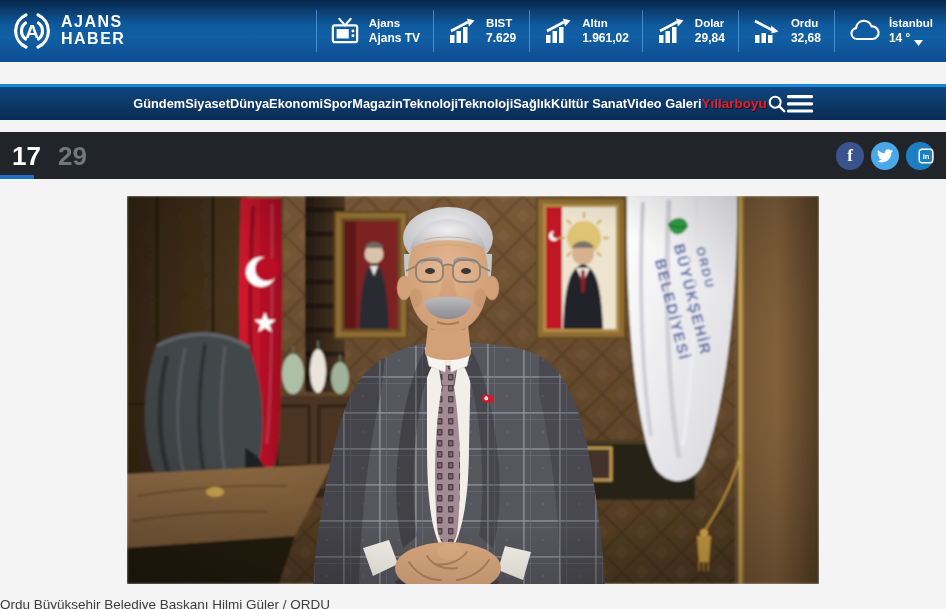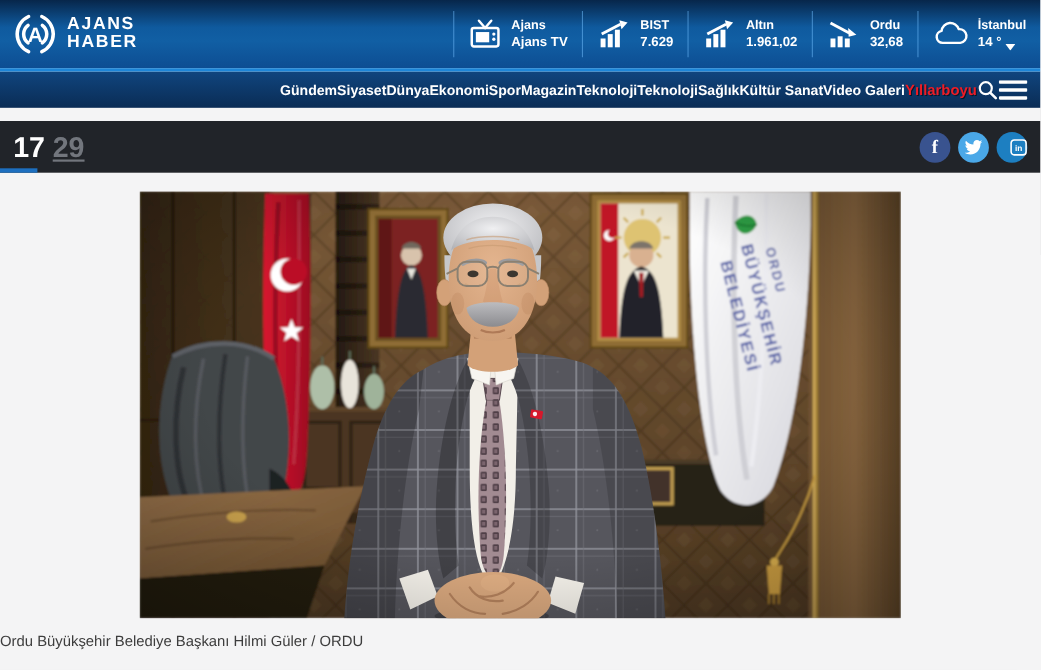--- a/index.html
+++ b/index.html
@@ -15,32 +15,32 @@
   .tick{display:flex;align-items:center;gap:9px;padding:0 13px;border-left:1px solid rgba(110,185,250,.55);
         margin:10px 0;cursor:pointer;}
   .tick-text{color:#fff;line-height:1.25;}
   .tick-l1{font-size:11.5px;font-weight:bold;}
   .tick-l2{font-size:12px;font-weight:bold;}
   .weather-caret{margin-left:4px;}
 
   
   .nav{height:33px;border-top:3px solid #1d86d8;
        background:linear-gradient(180deg,#10457e 0%,#0a2c55 100%);
-       display:flex;align-items:center;justify-content:flex-end;padding:0 12px;}
+       display:flex;align-items:center;justify-content:center;padding:0 12px;margin-top:22px;}
   .nav-item{color:#fff;font-size:12.8px;font-weight:bold;white-space:nowrap;cursor:pointer;}
   .nav-item.accent{color:#ee1c25;font-size:13.5px;font-weight:800;
        text-shadow:1px 1px 0 rgba(0,0,0,.55);}
   .nav-icon{display:flex;align-items:center;cursor:pointer;}
 
   
   .pagerbar{position:relative;margin-top:12px;height:47px;background:#212429;
             display:flex;align-items:center;padding:0 12px;}
   .pager-num{font-size:26px;font-weight:bold;line-height:1;}
   .pager-current{color:#ffffff;}
-  .pager-total{color:#72767d;margin-left:7px;text-decoration:underline;}
+  .pager-total{color:#72767d;margin-left:17px;}
   .pager-underline{position:absolute;left:0;bottom:0;width:34px;height:4px;background:#1d6fbf;}
   .socials{margin-left:auto;display:flex;gap:7px;}
   .social{width:28px;height:28px;border-radius:50%;display:flex;align-items:center;
           justify-content:center;cursor:pointer;}
   .social.fb{background:#39538f;}
   .social.tw{background:#4aa8e8;}
   .social.li{background:#1d7fc1;justify-content:flex-end;}
   .social span.fchar{color:#fff;font-size:17px;font-weight:bold;font-family:"Liberation Serif",serif;}
 
   
@@ -107,20 +107,33 @@
           <rect x="16" y="9" width="4.5" height="16" fill="#fff"></rect>
           <path d="M4 13 L21 4" stroke="#fff" stroke-width="2.6" fill="none"></path>
           <polygon points="20,0.5 27.5,2.5 22,8.5" fill="#fff"></polygon>
         </svg>
         <div class="tick-text">
           <div class="tick-l1">Altın</div>
           <div class="tick-l2">1.961,02</div>
         </div>
       </div>
 
+      <div class="tick">
+        <svg width="30" height="26" viewBox="0 0 30 26">
+          <rect x="3" y="17" width="4.5" height="8" fill="#fff"></rect>
+          <rect x="9.5" y="13" width="4.5" height="12" fill="#fff"></rect>
+          <rect x="16" y="9" width="4.5" height="16" fill="#fff"></rect>
+          <path d="M4 13 L21 4" stroke="#fff" stroke-width="2.6" fill="none"></path>
+          <polygon points="20,0.5 27.5,2.5 22,8.5" fill="#fff"></polygon>
+        </svg>
+        <div class="tick-text">
+          <div class="tick-l1">Dolar</div>
+          <div class="tick-l2">29,84</div>
+        </div>
+      </div>
 
       <div class="tick">
         <svg width="30" height="26" viewBox="0 0 30 26">
           <rect x="3" y="17" width="4.5" height="8" fill="#fff"></rect>
           <rect x="9.5" y="15" width="4.5" height="10" fill="#fff"></rect>
           <rect x="16" y="17" width="4.5" height="8" fill="#fff"></rect>
           <path d="M3 3 L20 12" stroke="#fff" stroke-width="2.6" fill="none"></path>
           <polygon points="19,7.5 26.5,13.5 19.5,15.5" fill="#fff"></polygon>
         </svg>
         <div class="tick-text">

